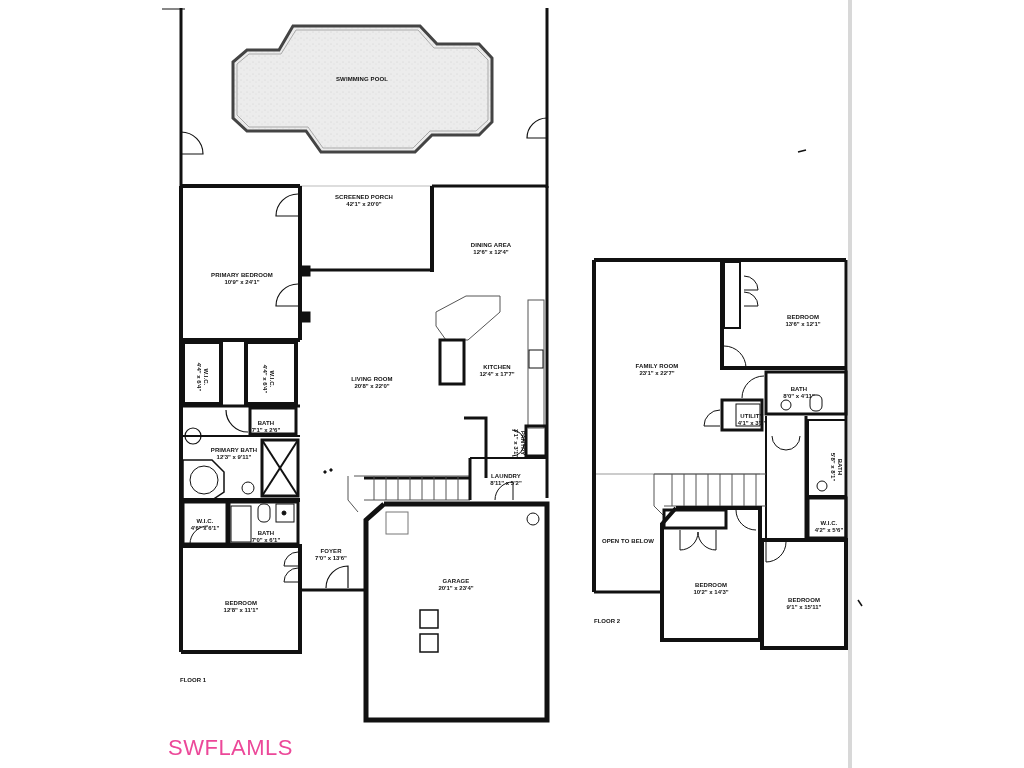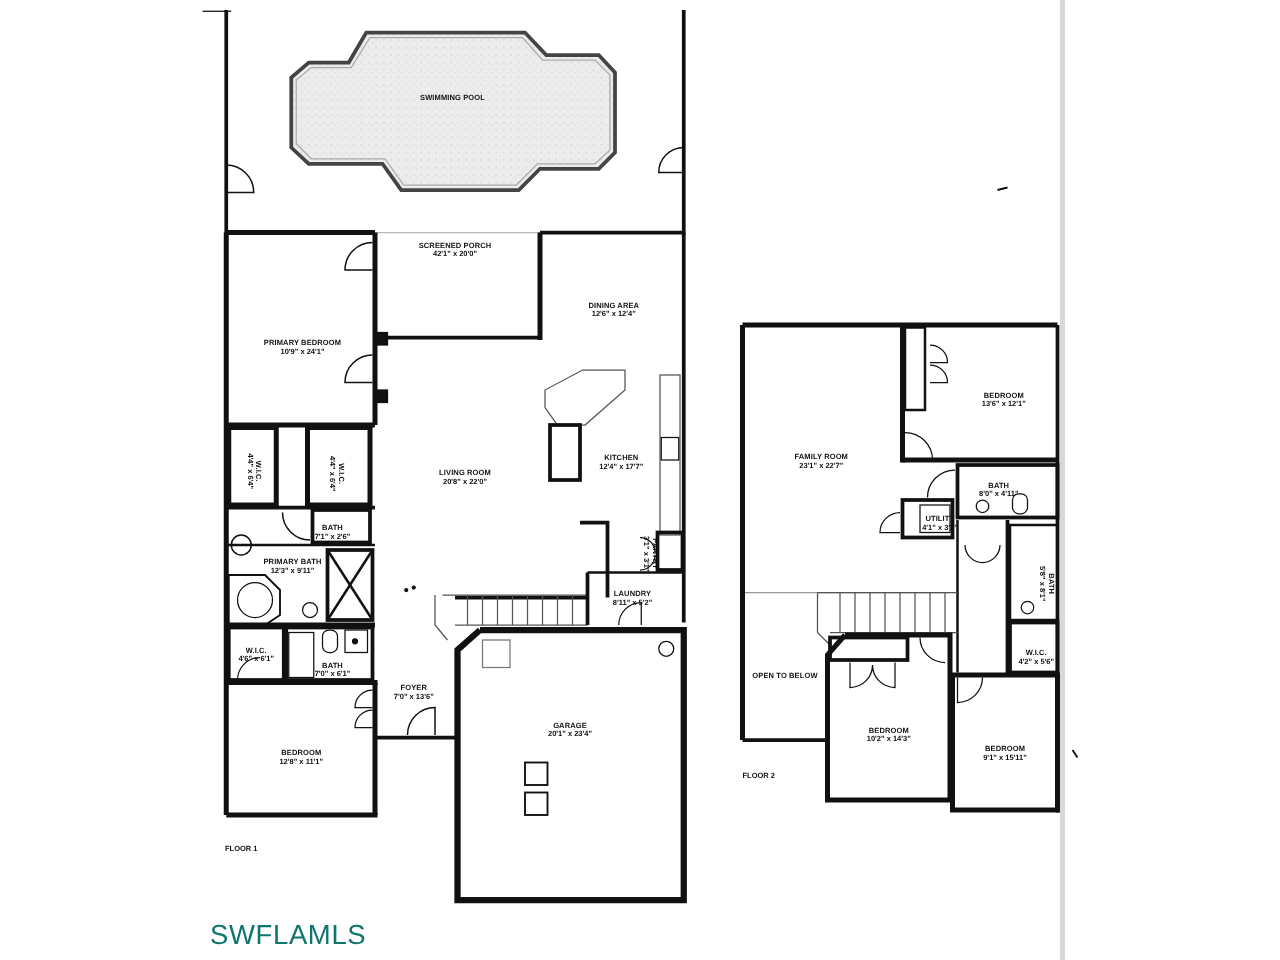--- a/index.html
+++ b/index.html
@@ -5,21 +5,21 @@
   html, body { margin:0; padding:0; background:#ffffff; }
   body { width:1024px; height:768px; position:relative; overflow:hidden; font-family:"Liberation Sans", sans-serif; }
   .sheet { position:absolute; left:160px; top:0; width:692px; height:768px; background:#ffffff; }
   .sheet-edge { position:absolute; left:848px; top:0; width:4px; height:768px; background:#d8d8d8; }
   svg.plan { position:absolute; left:0; top:0; width:1024px; height:768px; }
   .lbl { position:absolute; font-family:"Liberation Sans", sans-serif; font-weight:bold; color:#111; text-align:center; line-height:7px; white-space:nowrap; transform:translateX(-50%); }
   .lbl .n { font-size:6px; letter-spacing:0.1px; display:block; }
   .lbl .d { font-size:6px; display:block; }
   .lbl.rot { transform:translateX(-50%) rotate(90deg); }
   .flr { position:absolute; font-size:6px; font-weight:bold; color:#111; }
-  .watermark { position:absolute; left:168px; top:735px; font-size:22px; color:#0f766e; letter-spacing:0.5px; }
+  .watermark { position:absolute; left:168px; top:735px; font-size:22px; color:#ec4899; letter-spacing:0.5px; }
 </style>
 </head>
 <body>
 
 <div class="sheet"></div>
 <div class="sheet-edge"></div>
 
 <svg class="plan" viewBox="0 0 1024 768" xmlns="http://www.w3.org/2000/svg">
   <defs>
     <pattern id="speck" width="6" height="6" patternUnits="userSpaceOnUse">

